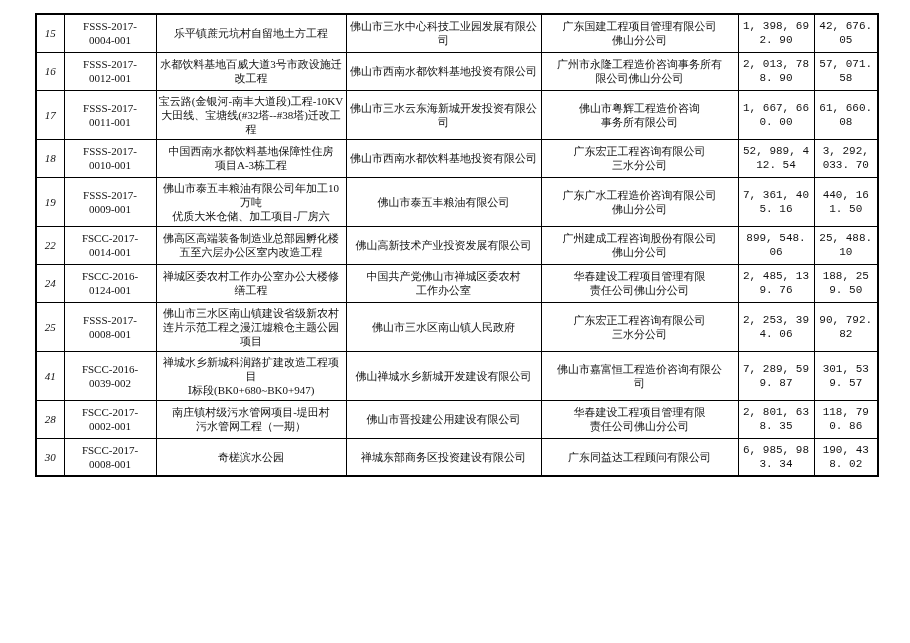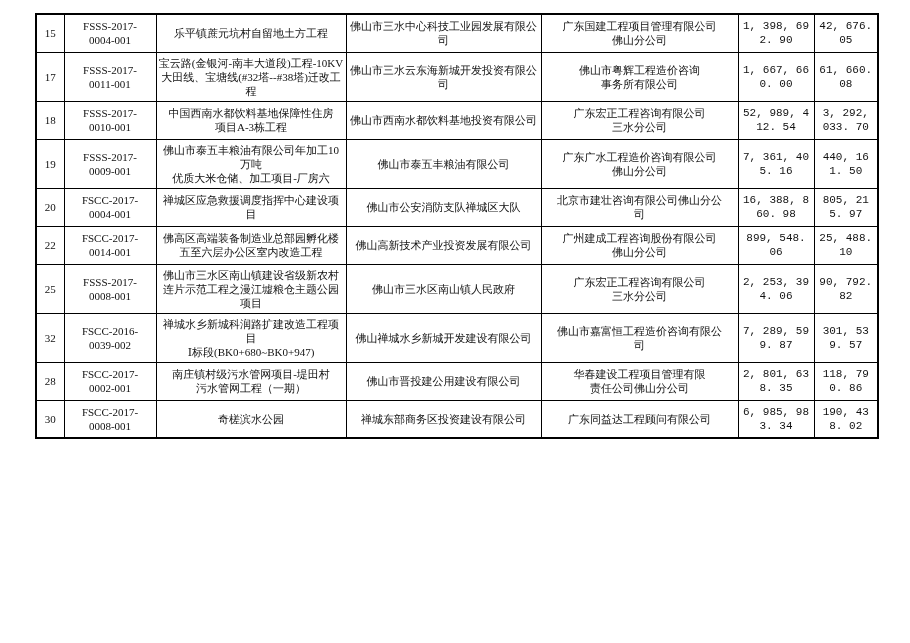--- a/index.html
+++ b/index.html
@@ -24,21 +24,21 @@
     text-align:center;
     vertical-align:middle;
     font-size:11px;
     line-height:14px;
     padding:3px 2px;
     white-space:pre-line;
     word-break:break-all;
     color:#111;
   }
   table.fee-table tr{height:38px;}
-  td.col-no{font-size:11px;}
+  td.col-no{font-size:11px;font-style:italic;}
   td.col-code{font-size:10.5px;letter-spacing:0px;margin-left:36px;}
   td.col-amount1,td.col-amount2{font-size:11px;white-space:pre-line;font-family:Liberation Mono, monospace;}
 </style>
 </head>
 <body>
 
 <div class="page">
   <table class="fee-table">
     <colgroup>
       <col style="width:28px">
@@ -54,20 +54,31 @@
           <td class="col-no">15</td>
           <td class="col-code">FSSS-2017-
 0004-001</td>
           <td class="col-project">乐平镇蔗元坑村自留地土方工程</td>
           <td class="col-owner">佛山市三水中心科技工业园发展有限公
 司</td>
           <td class="col-consultant">广东国建工程项目管理有限公司
 佛山分公司</td>
           <td class="col-amount1">1, 398, 692. 90</td>
           <td class="col-amount2">42, 676. 05</td>
+        </tr>
+        <tr>
+          <td class="col-no">16</td>
+          <td class="col-code">FSSS-2017-
+0012-001</td>
+          <td class="col-project">水都饮料基地百威大道3号市政设施迁改工程</td>
+          <td class="col-owner">佛山市西南水都饮料基地投资有限公司</td>
+          <td class="col-consultant">广州市永隆工程造价咨询事务所有
+限公司佛山分公司</td>
+          <td class="col-amount1">2, 013, 788. 90</td>
+          <td class="col-amount2">57, 071. 58</td>
         </tr>
         <tr>
           <td class="col-no">17</td>
           <td class="col-code">FSSS-2017-
 0011-001</td>
           <td class="col-project">宝云路(金银河-南丰大道段)工程-10KV
 大田线、宝塘线(#32塔--#38塔)迁改工程</td>
           <td class="col-owner">佛山市三水云东海新城开发投资有限公
 司</td>
           <td class="col-consultant">佛山市粤辉工程造价咨询
@@ -93,56 +104,57 @@
 0009-001</td>
           <td class="col-project">佛山市泰五丰粮油有限公司年加工10万吨
 优质大米仓储、加工项目-厂房六</td>
           <td class="col-owner">佛山市泰五丰粮油有限公司</td>
           <td class="col-consultant">广东广水工程造价咨询有限公司
 佛山分公司</td>
           <td class="col-amount1">7, 361, 405. 16</td>
           <td class="col-amount2">440, 161. 50</td>
         </tr>
         <tr>
-          <td class="col-no">20</td>
-          <td class="col-code">FSCC-2017-
-0004-001</td>
-          <td class="col-project">禅城区应急救援调度指挥中心建设项目</td>
-          <td class="col-owner">佛山市公安消防支队禅城区大队</td>
-          <td class="col-consultant">北京市建壮咨询有限公司佛山分公
-司</td>
-          <td class="col-amount1">16, 388, 860. 98</td>
-          <td class="col-amount2">805, 215. 97</td>
-        </tr>
-        <tr>
           <td class="col-no">22</td>
           <td class="col-code">FSCC-2017-
 0014-001</td>
           <td class="col-project">佛高区高端装备制造业总部园孵化楼
 五至六层办公区室内改造工程</td>
           <td class="col-owner">佛山高新技术产业投资发展有限公司</td>
           <td class="col-consultant">广州建成工程咨询股份有限公司
 佛山分公司</td>
           <td class="col-amount1">899, 548. 06</td>
           <td class="col-amount2">25, 488. 10</td>
+        </tr>
+        <tr>
+          <td class="col-no">24</td>
+          <td class="col-code">FSCC-2016-
+0124-001</td>
+          <td class="col-project">禅城区委农村工作办公室办公大楼修缮工程</td>
+          <td class="col-owner">中国共产党佛山市禅城区委农村
+工作办公室</td>
+          <td class="col-consultant">华春建设工程项目管理有限
+责任公司佛山分公司</td>
+          <td class="col-amount1">2, 485, 139. 76</td>
+          <td class="col-amount2">188, 259. 50</td>
         </tr>
         <tr>
           <td class="col-no">25</td>
           <td class="col-code">FSSS-2017-
 0008-001</td>
           <td class="col-project">佛山市三水区南山镇建设省级新农村
 连片示范工程之漫江墟粮仓主题公园项目</td>
           <td class="col-owner">佛山市三水区南山镇人民政府</td>
           <td class="col-consultant">广东宏正工程咨询有限公司
 三水分公司</td>
           <td class="col-amount1">2, 253, 394. 06</td>
           <td class="col-amount2">90, 792. 82</td>
         </tr>
         <tr>
-          <td class="col-no">32</td>
+          <td class="col-no">41</td>
           <td class="col-code">FSCC-2016-
 0039-002</td>
           <td class="col-project">禅城水乡新城科润路扩建改造工程项目
 Ⅰ标段(BK0+680~BK0+947)</td>
           <td class="col-owner">佛山禅城水乡新城开发建设有限公司</td>
           <td class="col-consultant">佛山市嘉富恒工程造价咨询有限公
 司</td>
           <td class="col-amount1">7, 289, 599. 87</td>
           <td class="col-amount2">301, 539. 57</td>
         </tr>

